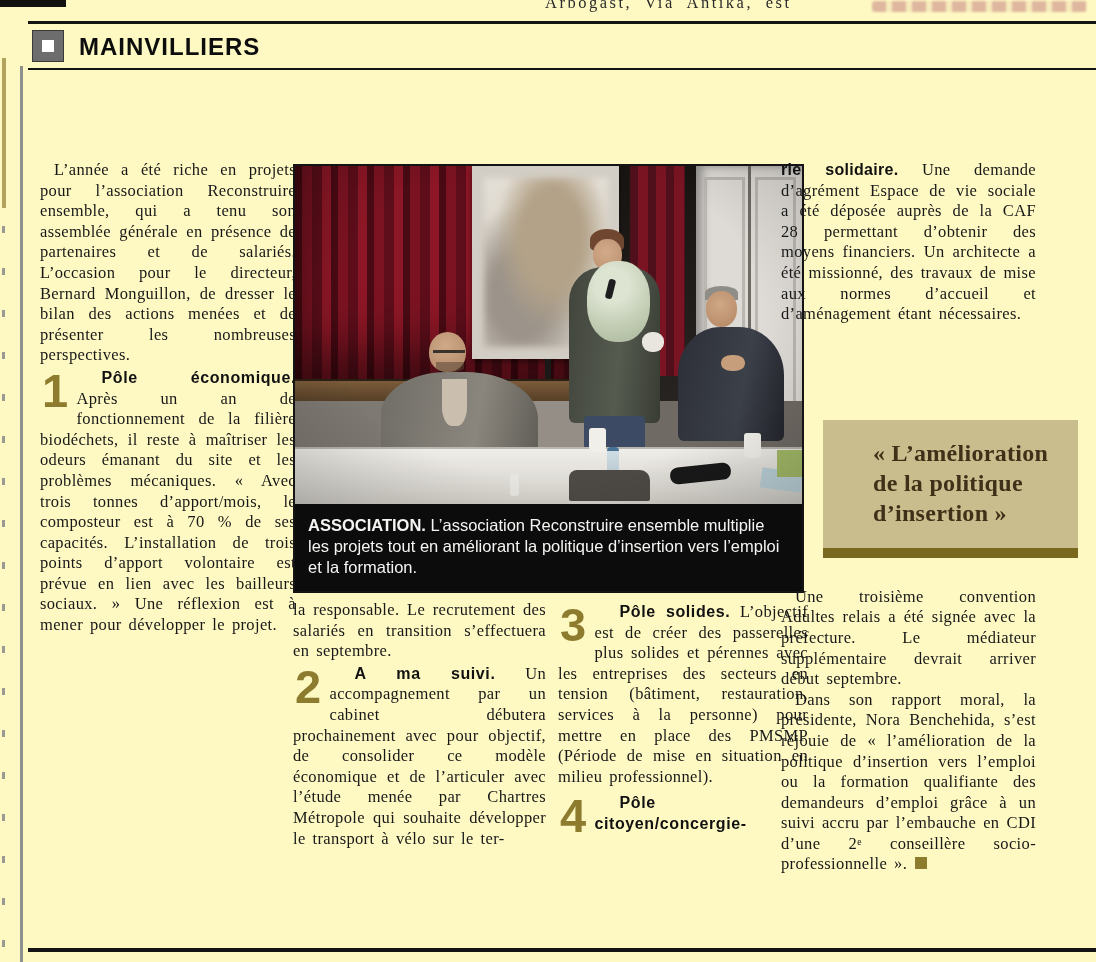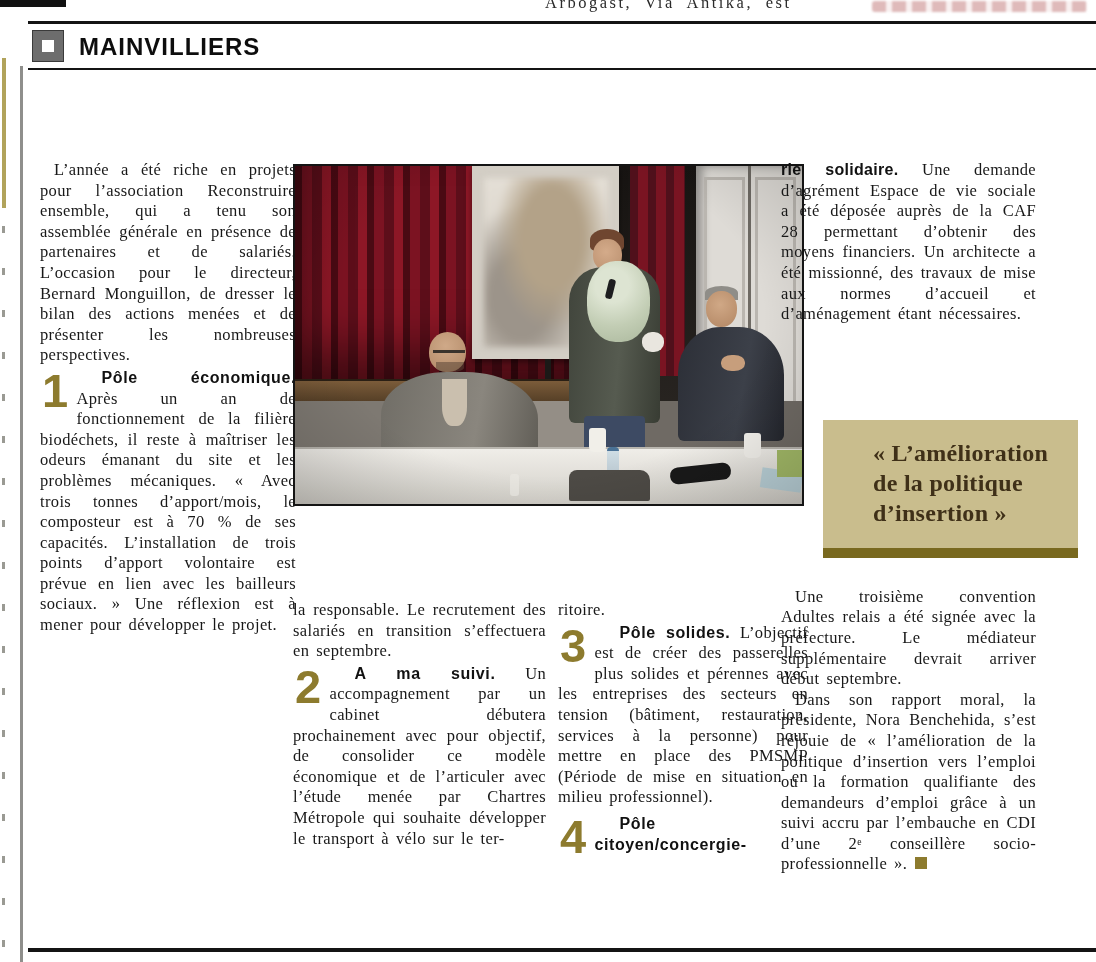--- a/index.html
+++ b/index.html
@@ -1,16 +1,16 @@
 <!DOCTYPE html>
 <html><head>
 <meta charset="utf-8">
 <style>
   html,body{margin:0;padding:0;background:#e9e7e2;}
-  .page{position:relative;width:1096px;height:962px;background:#ffffff;overflow:hidden;
+  .page{position:relative;width:1096px;height:962px;background:#fef9c3;overflow:hidden;
         font-family:"Liberation Serif","DejaVu Serif",serif;color:#161616;}
 
   
   .prev-black-bar{position:absolute;left:0;top:0;width:66px;height:7px;background:#111;}
   .prev-fragment{position:absolute;left:545px;top:-7px;font:16.5px "Liberation Serif",serif;
                  color:#2b2b2b;letter-spacing:2.5px;word-spacing:6px;white-space:nowrap;}
   .faded-print{position:absolute;left:872px;top:1px;width:215px;height:11px;border-radius:3px;
                background:repeating-linear-gradient(90deg,rgba(198,130,130,.55) 0 14px,rgba(198,130,130,.12) 14px 20px);
                filter:blur(1.2px);}
   .khaki-strip{position:absolute;left:2px;top:58px;width:4px;height:150px;background:#b1a35b;}
@@ -147,31 +147,33 @@
       <div class="ph" style="left:61.5%;top:83%;width:12px;height:36px;border-radius:4px;
            background:linear-gradient(rgba(205,220,228,.95),rgba(170,185,195,.9));border-top:4px solid #4a7296;"></div>
       <div class="ph" style="left:54%;top:90%;width:16%;height:9%;border-radius:8px 10px 2px 2px;background:#4d4a45;"></div>
       <div class="ph" style="left:74%;top:88.5%;width:12%;height:5%;border-radius:8px;background:#191919;transform:rotate(-6deg);"></div>
       <div class="ph" style="left:88.5%;top:79%;width:17px;height:25px;background:#f3f1ec;border-radius:3px 3px 5px 5px;"></div>
       <div class="ph" style="left:92%;top:90%;width:8%;height:6%;background:#bcd3da;transform:rotate(8deg);"></div>
       <div class="ph" style="left:95%;top:84%;width:5%;height:8%;background:#a4bb68;"></div>
       <div class="ph" style="left:42.5%;top:91%;width:9px;height:22px;border-radius:3px;background:#e8e6e0;"></div>
       <div class="ph" style="inset:0;background:radial-gradient(ellipse at 50% 45%,transparent 60%,rgba(0,0,0,.18));"></div>
     </div>
+    <figcaption class="caption">
+      <span class="cap-label">ASSOCIATION.</span><span> L’association Reconstruire ensemble multiplie les projets tout en améliorant la politique d’insertion vers l’emploi et la formation.</span>
+    </figcaption>
   </figure>
 
   <div class="col col2">
     <p class="flush">la responsable. Le recrutement des salariés en transition s’effectuera en septembre.</p>
     <div class="sec">
       <span class="num">2</span><span class="sec-title">A ma suivi.</span><span> Un accompagnement par un cabinet débutera prochainement avec pour objectif, de consolider ce modèle économique et de l’articuler avec l’étude menée par Chartres Métropole qui souhaite développer le transport à vélo sur le ter-</span>
     </div>
   </div>
 
   <div class="col col3">
-    <p class="flush">ritoire.</p>
     <div class="sec">
       <span class="num">3</span><span class="sec-title">Pôle solides.</span><span> L’objectif est de créer des passerelles plus solides et pérennes avec les entreprises des secteurs en tension (bâtiment, restauration, services à la personne) pour mettre en place des PMSMP (Période de mise en situation en milieu professionnel).</span>
     </div>
     <div class="sec" style="margin-top:6px;">
       <span class="num">4</span><span class="sec-title">Pôle citoyen/concergie-</span>
     </div>
   </div>
 
   <div class="col col4">
     <p class="flush"><span class="lead-bold">rie solidaire.</span><span> Une demande d’agrément Espace de vie sociale a été déposée auprès de la CAF 28 permettant d’obtenir des moyens financiers. Un architecte a été missionné, des travaux de mise aux normes d’accueil et d’aménagement étant nécessaires.</span></p>

